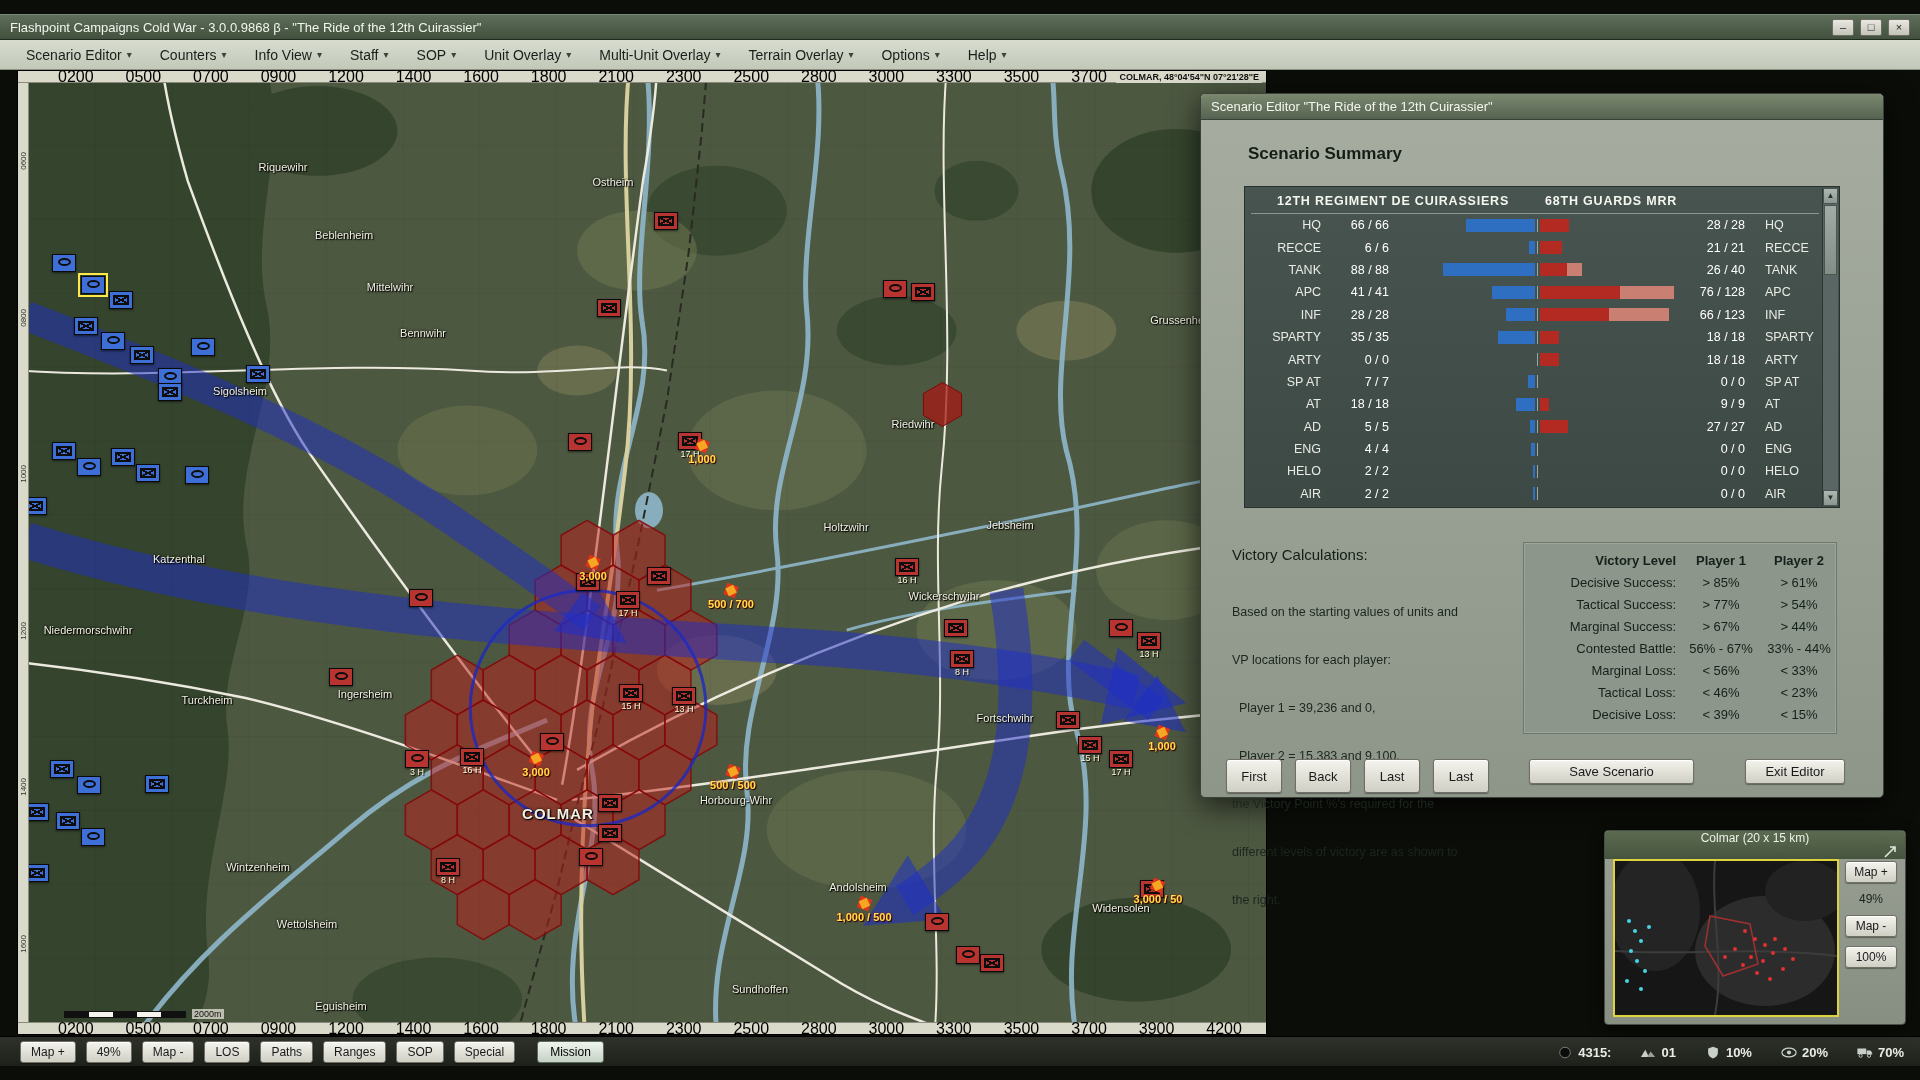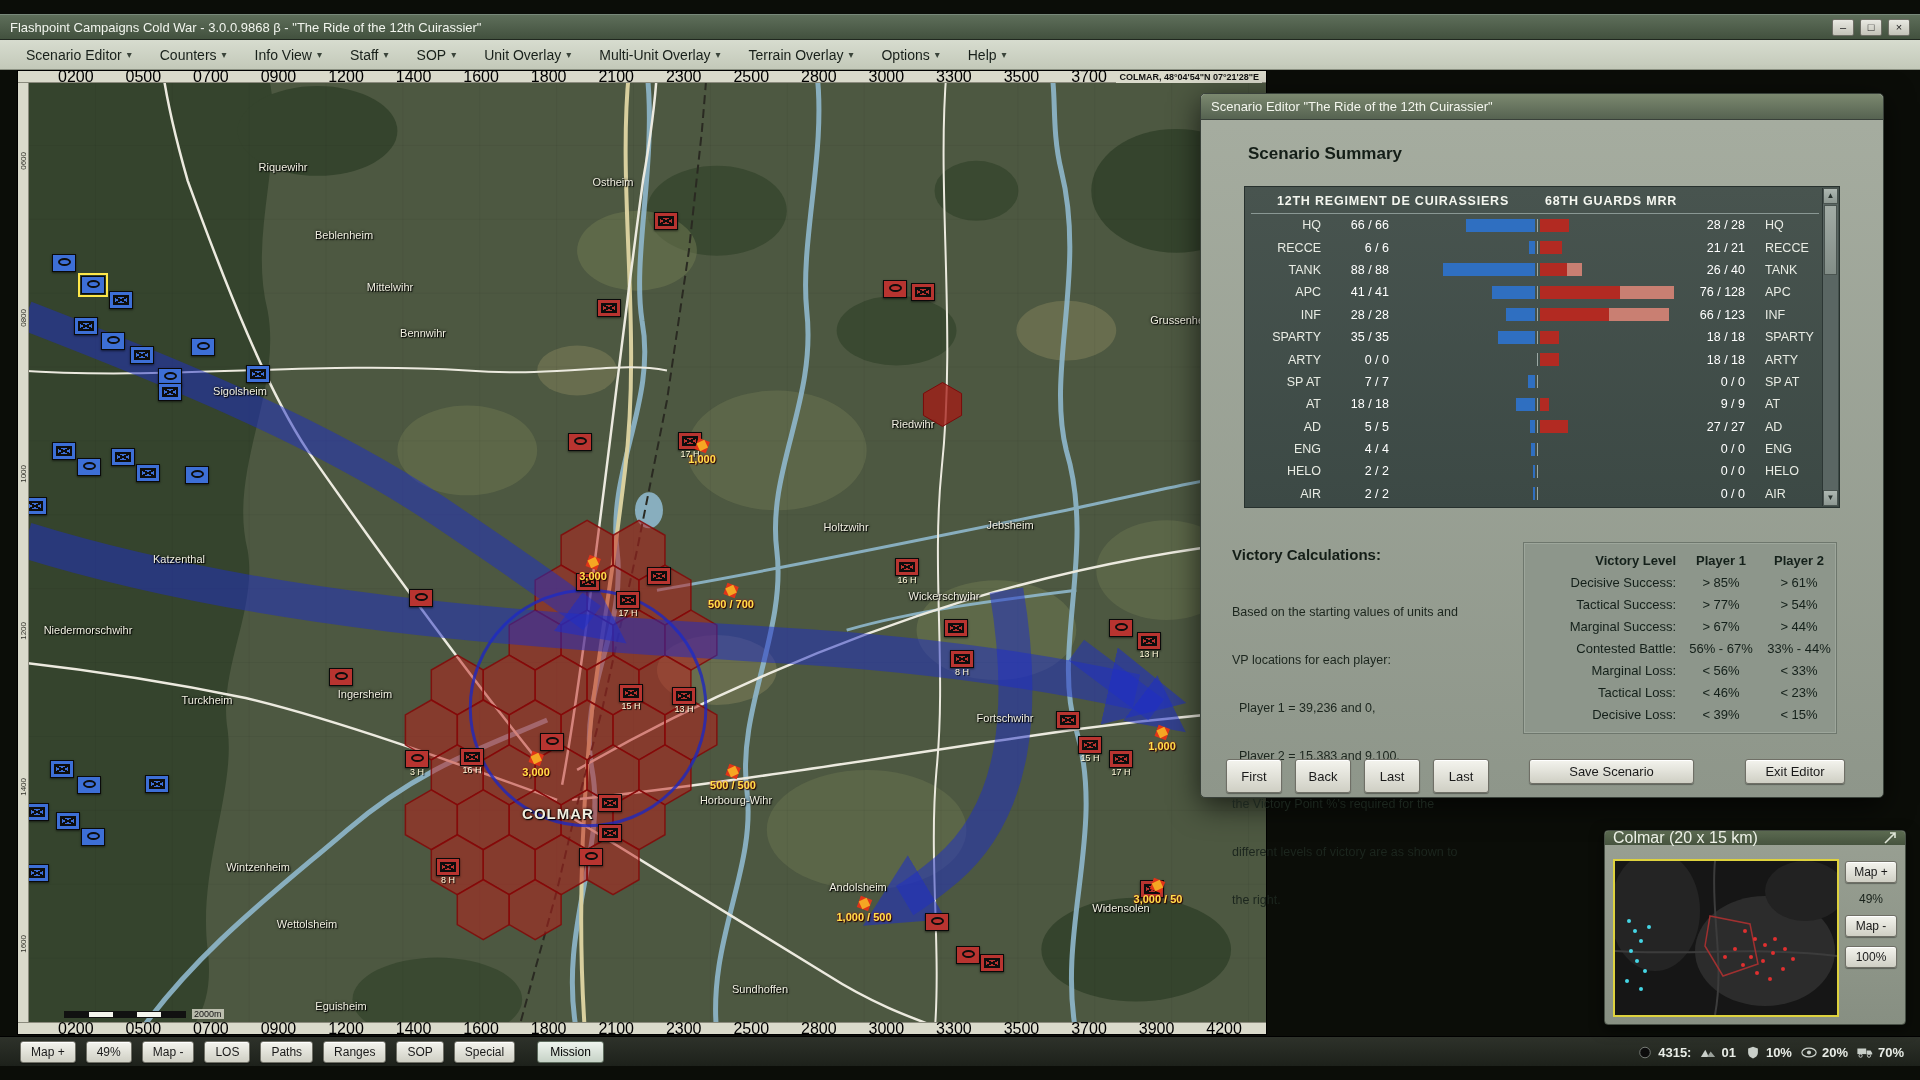--- a/index.html
+++ b/index.html
@@ -80,57 +80,57 @@
   .ubar { height:13px; display:flex; align-items:stretch; }
   .ubar.left { justify-content:flex-end; border-right:1px solid #9aa8a4; padding-right:2px; }
   .ubar.right { padding-left:2px; }
   .seg { display:block; height:100%; }
   .seg.blue { background:#2f6fc1; }
   .seg.red { background:#b22a22; } .seg.redlight { background:#c97f72; }
   .ut-scroll { position:absolute; right:1px; top:1px; bottom:1px; width:16px; background:#5a6663; border-left:1px solid #2c3634; display:flex; flex-direction:column; }
   .ut-arrow { height:16px; background:linear-gradient(#aeb8b2,#8c9791); border:1px solid #4a5450; font-size:8px; color:#26302c; text-align:center; line-height:14px; }
   .ut-thumb { height:70px; margin:1px; background:linear-gradient(#a2aca6,#828d87); border:1px solid #4a5450; }
   .ut-track { flex:1; }
-  .victory-heading { position:absolute; left:31px; top:452px; font-size:15px; font-weight:bold; color:#141e17; }
+  .victory-heading { position:absolute; left:31px; top:452px; font-size:15px; font-weight:normal; color:#141e17; }
   .victory-note { position:absolute; left:31px; top:478px; width:290px; font-size:12.5px; color:#1c261e; line-height:16px; }
   .vline { white-space:pre;margin-top:32px; }
   .victory-table { position:absolute; left:322px; top:448px; width:314px; height:192px;
     background:#8d968b; border:1px solid #6e776d; box-shadow:inset 0 0 0 1px #9da69b; padding:6px 8px; }
   .vrow { display:grid; grid-template-columns:150px 78px 78px; height:22px; align-items:center; }
   .vcell { font-size:13px; color:#14201a; text-align:center; }
   .vcell.vlab { text-align:right; padding-right:6px; }
   .vhead .vcell { font-weight:bold; }
   .vhead .vcell:first-child { text-align:right; padding-right:6px; }
   .dialog-buttons { position:absolute; left:0; bottom:12px; width:100%; height:26px; }
   .btn { background:linear-gradient(#f4f4ee,#cfcfc4); border:1px solid #6f6f66; border-radius:3px;
     color:#1a1a1a; font-size:13px; font-family:"Liberation Sans",sans-serif; box-shadow:inset 0 1px 0 #fff, 0 1px 1px rgba(0,0,0,.35); }
   .nav-group { position:absolute; left:25px; display:flex; gap:13px; }
   .nav-group .btn { width:56px; height:34px; }
   .save-btn { position:absolute; left:328px; width:165px; height:25px; }
   .exit-btn { position:absolute; left:544px; width:100px; height:25px; }
 
   
   .minimap { position:absolute; left:1604px; top:830px; width:302px; height:195px; z-index:15;
     background:linear-gradient(#99a093,#878f82); border:1px solid #474f45; border-radius:4px; box-shadow:0 4px 14px rgba(0,0,0,.6); }
-  .minimap-title { height:14px; background:linear-gradient(#5d6c52,#46533e); border-radius:4px 4px 0 0;
-    display:flex; align-items:center; padding:0 8px; color:#eef2e8; font-size:16px; }
+  .minimap-title { height:28px; background:linear-gradient(#5d6c52,#46533e); border-radius:4px 4px 0 0;
+    display:flex; align-items:center; padding:0 8px; color:#eef2e8; font-size:12px;flex-direction:column; }
   .mini-resize { margin-left:auto; width:14px; height:14px; }
   .mini-map-box { position:absolute; left:8px; top:28px; width:226px; height:158px; border:2px solid #ded23e; background:#141414; }
   .mini-controls { position:absolute; right:8px; top:30px; width:52px; display:flex; flex-direction:column; gap:9px; align-items:stretch; }
   .mini-controls .btn { height:22px; font-size:12px; }
   .zoomlab { text-align:center; font-size:12px; color:#18211a; }
 
   
   .toolbar { position:absolute; left:0; top:1036px; width:1920px; height:30px;
     background:linear-gradient(#2e322a,#1d211b); border-top:1px solid #000; display:flex; align-items:center; padding-left:20px; }
   .toolbar-buttons { display:flex; gap:10px; }
   .toolbar .btn { height:22px; padding:0 10px; font-size:12px; }
   .mission-btn { margin-left:22px; height:22px; padding:0 12px; font-size:12px;
     background:linear-gradient(#eef4ee,#c6d2c6); border:1px solid #5d6b5d; border-radius:3px; }
-  .status-indicators { position:absolute; right:16px; top:0; height:30px; display:flex; align-items:center; gap:9px; }
+  .status-indicators { position:absolute; right:16px; top:0; height:30px; display:flex; align-items:center; gap:29px; }
   .stitem { display:flex; align-items:center; gap:5px; }
   .sticon svg { width:16px; height:13px; display:block; }
   .stval { color:#e8ece6; font-size:13px; font-weight:bold; }
 </style>
 </head>
 <body>
 
 <div id="app">
 
   <div class="title-bar">

